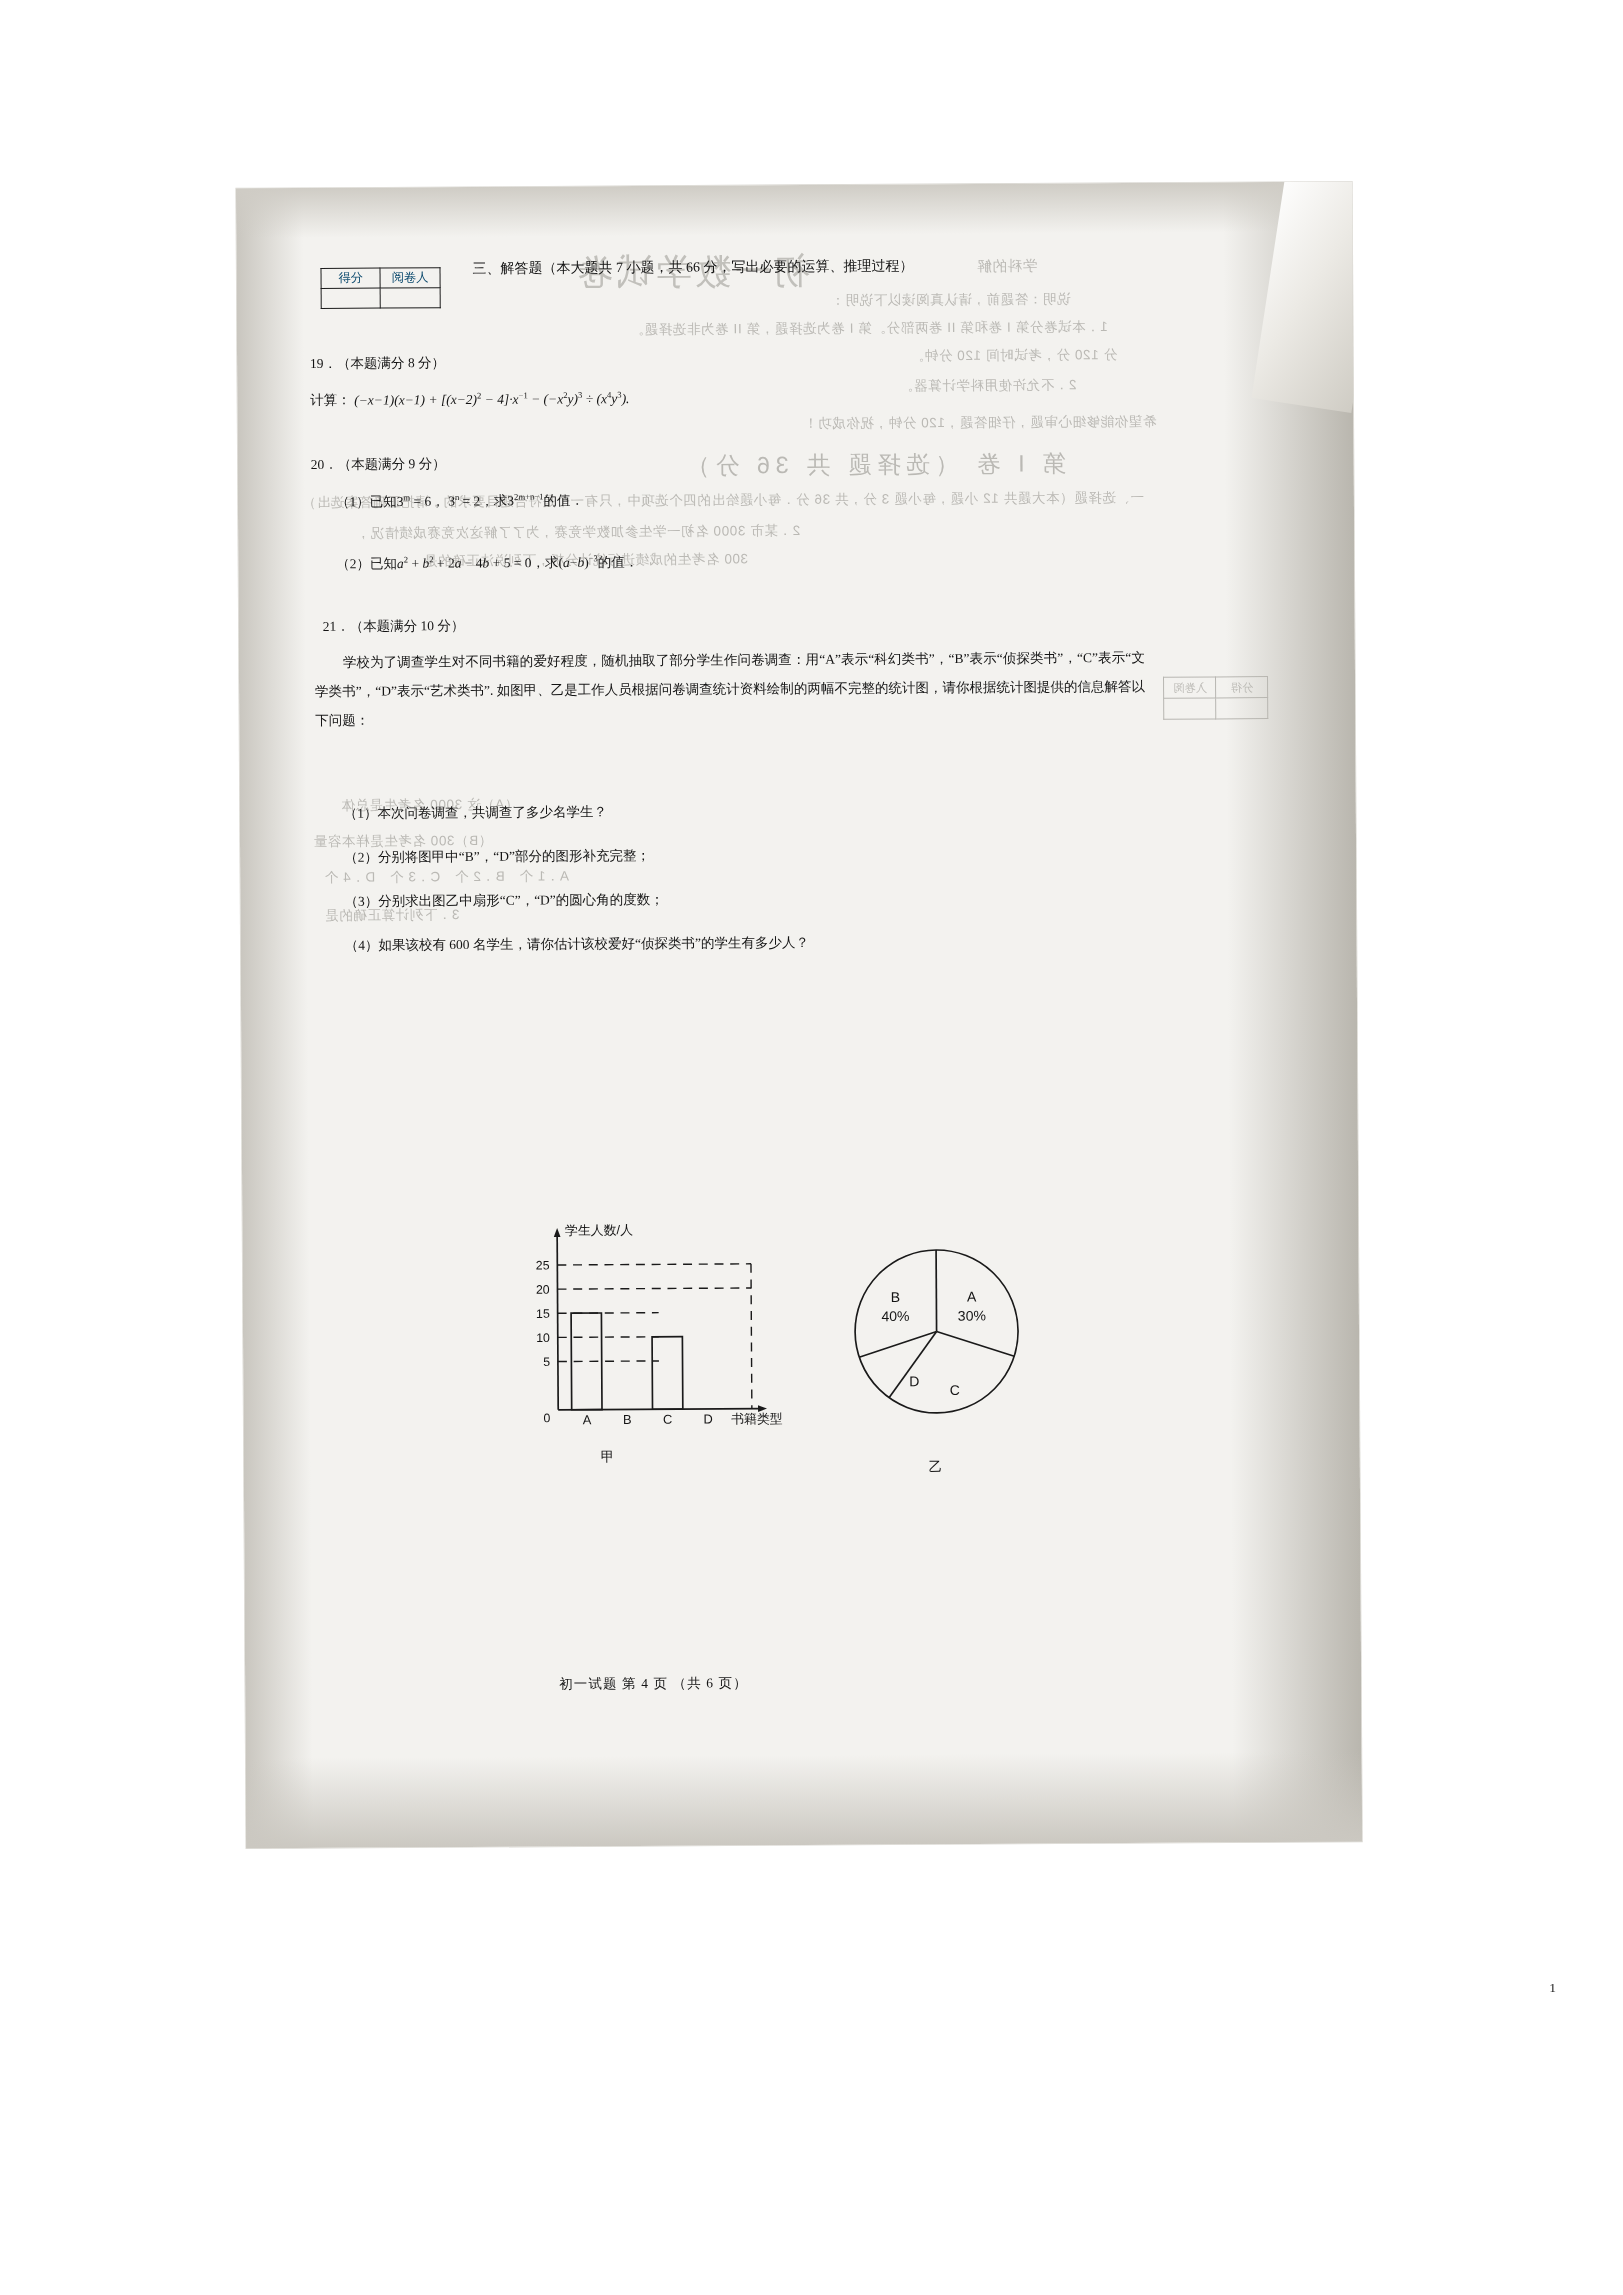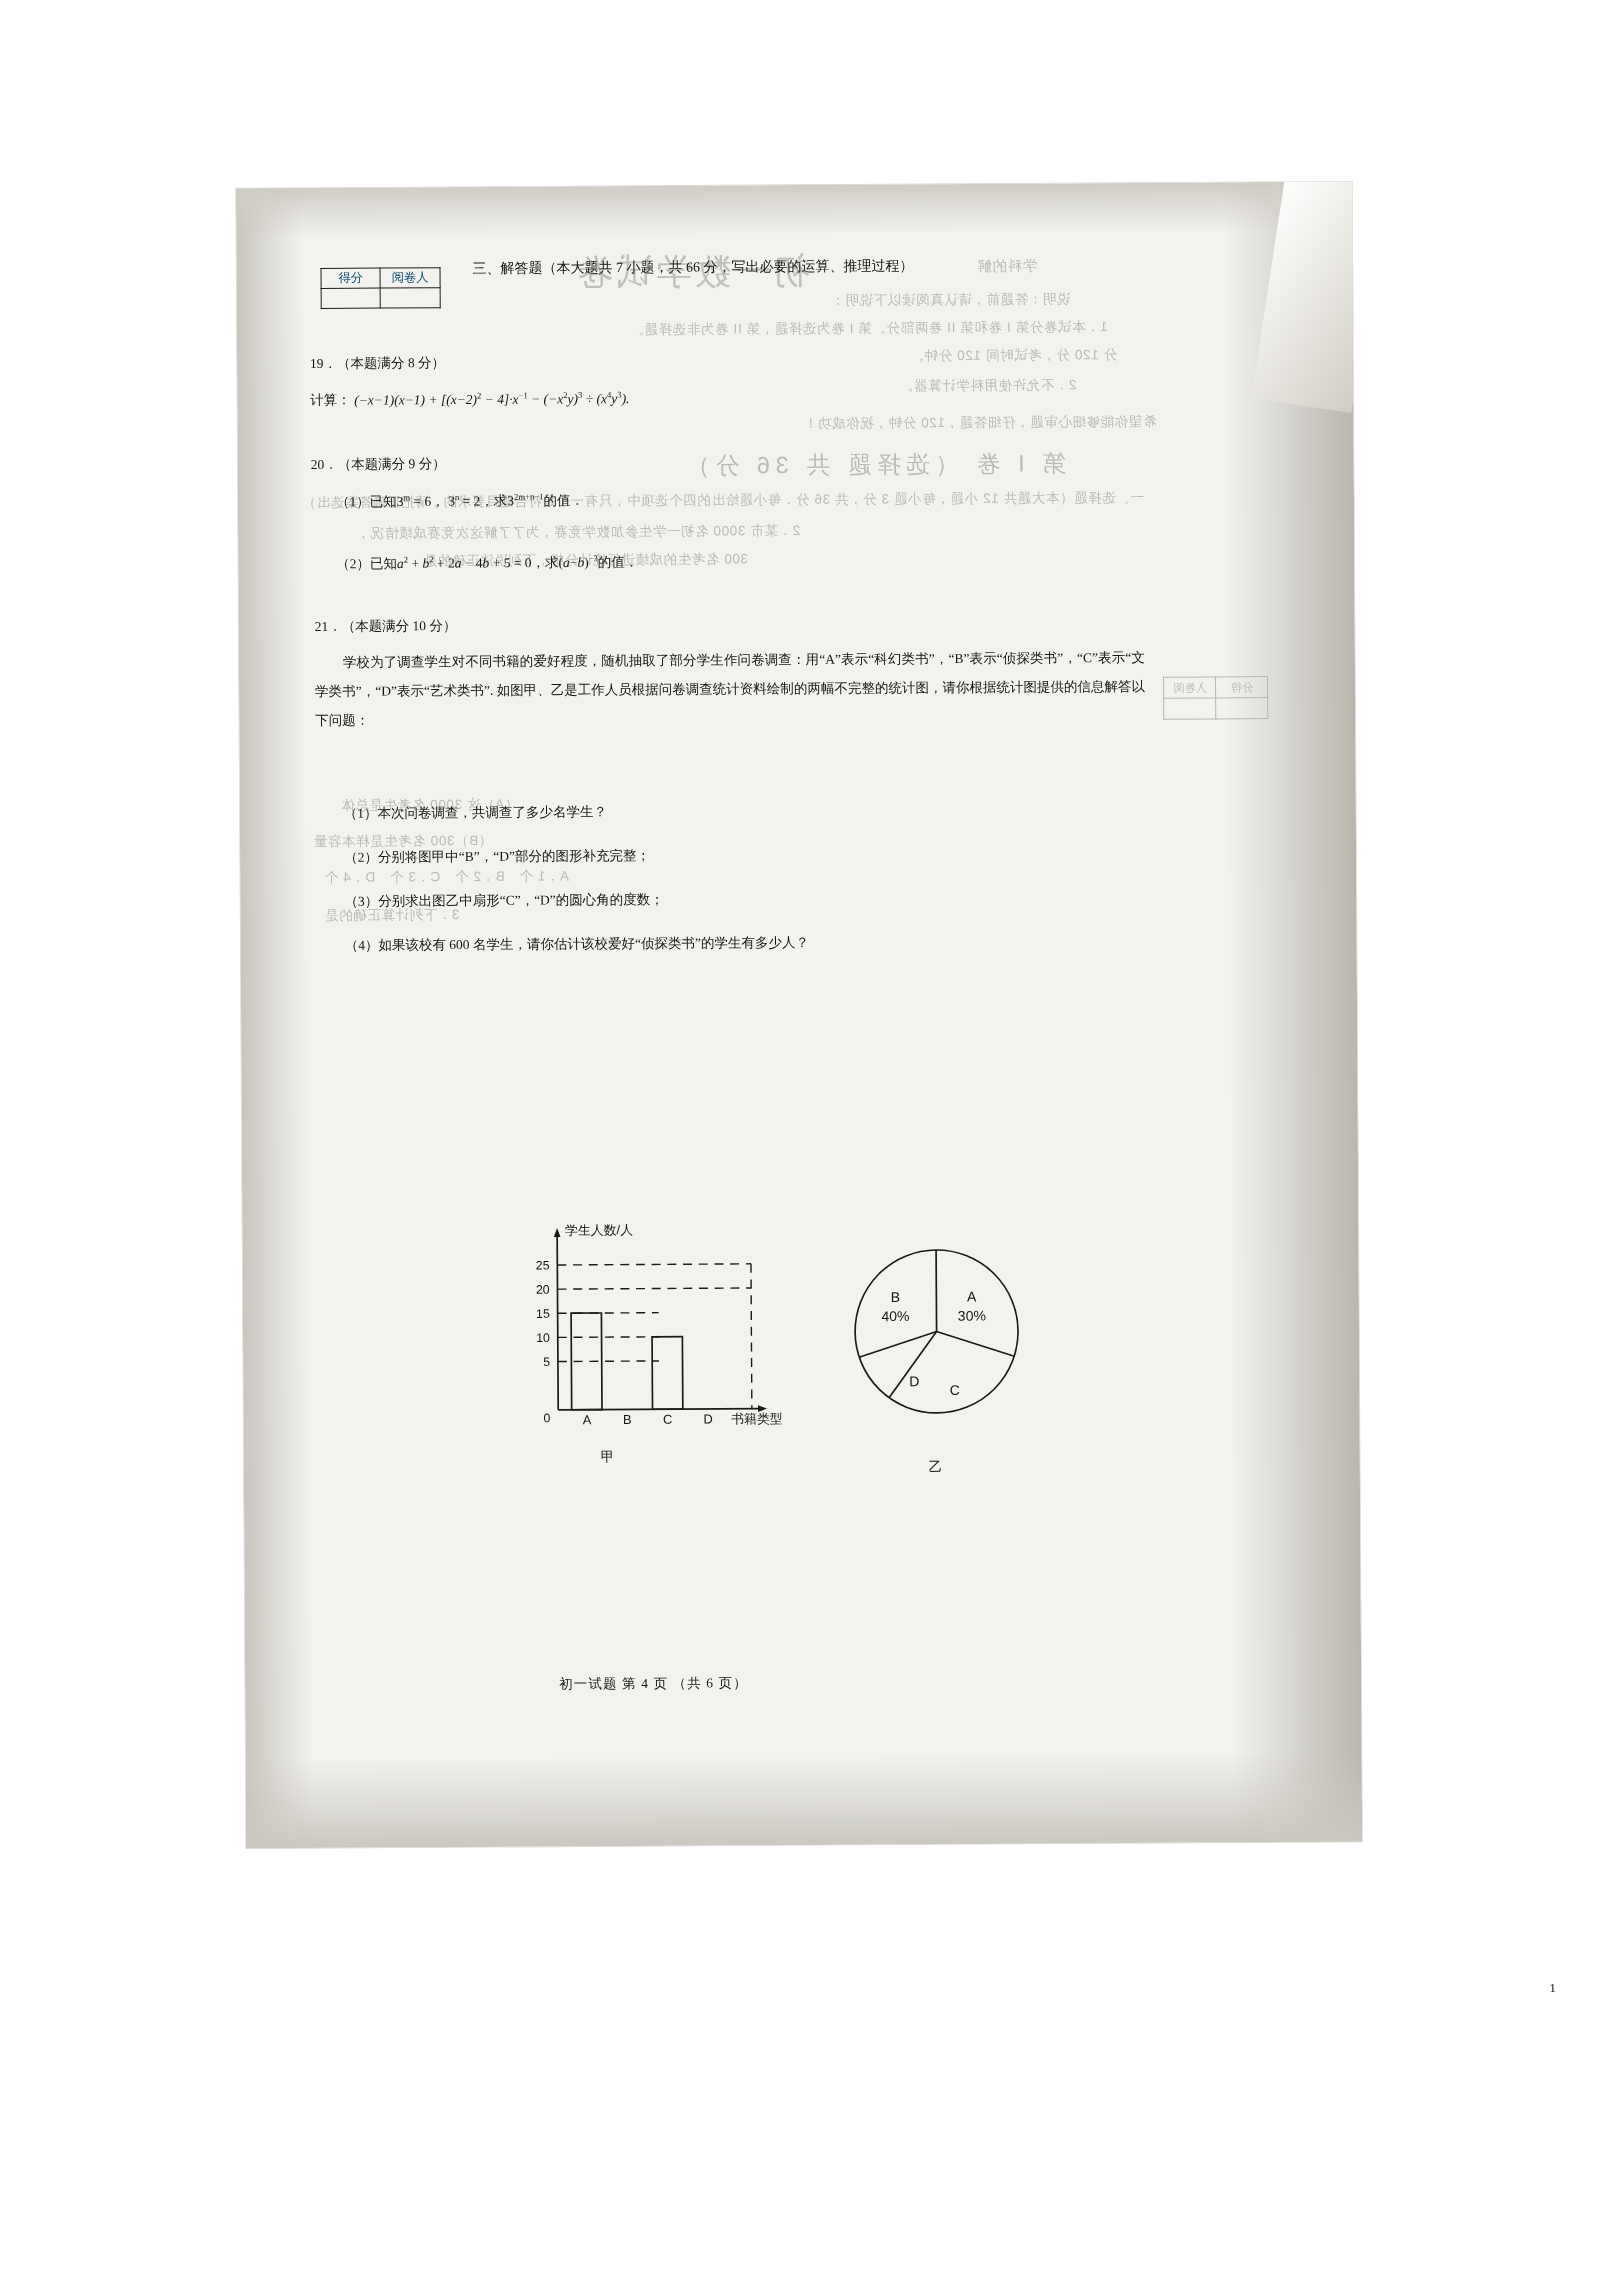--- a/index.html
+++ b/index.html
@@ -240,21 +240,21 @@
     </div>
 
     <div class="q" style="left:73px; top:264px;">20．（本题满分 9 分）</div>
     <div class="q" style="left:98px; top:297px; width:785px;">
       （1）已知3<sup>m</sup> = 6，&nbsp;3<sup>n</sup> = 2，求3<sup>2m+n−1</sup>的值．
     </div>
     <div class="q" style="left:98px; top:359px; width:785px;">
       （2）已知<span class="math">a</span><sup>2</sup> + <span class="math">b</span><sup>2</sup> + 2<span class="math">a</span> − 4<span class="math">b</span> + 5 = 0，求(<span class="math">a</span>−<span class="math">b</span>)<sup>−3</sup>的值．
     </div>
 
-    <div class="q" style="left:76px; top:426px;">21．（本题满分 10 分）</div>
+    <div class="q" style="left:84px; top:426px;">21．（本题满分 10 分）</div>
     <div class="body-text" style="left:76px; top:460px; width:830px; text-indent:28px;">学校为了调查学生对不同书籍的爱好程度，随机抽取了部分学生作问卷调查：用“A”表示“科幻类书”，“B”表示“侦探类书”，“C”表示“文学类书”，“D”表示“艺术类书”. 如图甲、乙是工作人员根据问卷调查统计资料绘制的两幅不完整的统计图，请你根据统计图提供的信息解答以下问题：</div>
 
     <div class="body-text" style="left:104px; top:611px; width:813px;">（1）本次问卷调查，共调查了多少名学生？</div>
     <div class="body-text" style="left:104px; top:655px; width:813px;">（2）分别将图甲中“B”，“D”部分的图形补充完整；</div>
     <div class="body-text" style="left:104px; top:699px; width:813px;">（3）分别求出图乙中扇形“C”，“D”的圆心角的度数；</div>
     <div class="body-text" style="left:104px; top:743px; width:813px;">（4）如果该校有 600 名学生，请你估计该校爱好“侦探类书”的学生有多少人？</div>
 
     <div class="charts-wrap">
 
       <svg width="348" height="236" viewBox="0 0 620 420" style="position:absolute; left:17px; top:0;">

